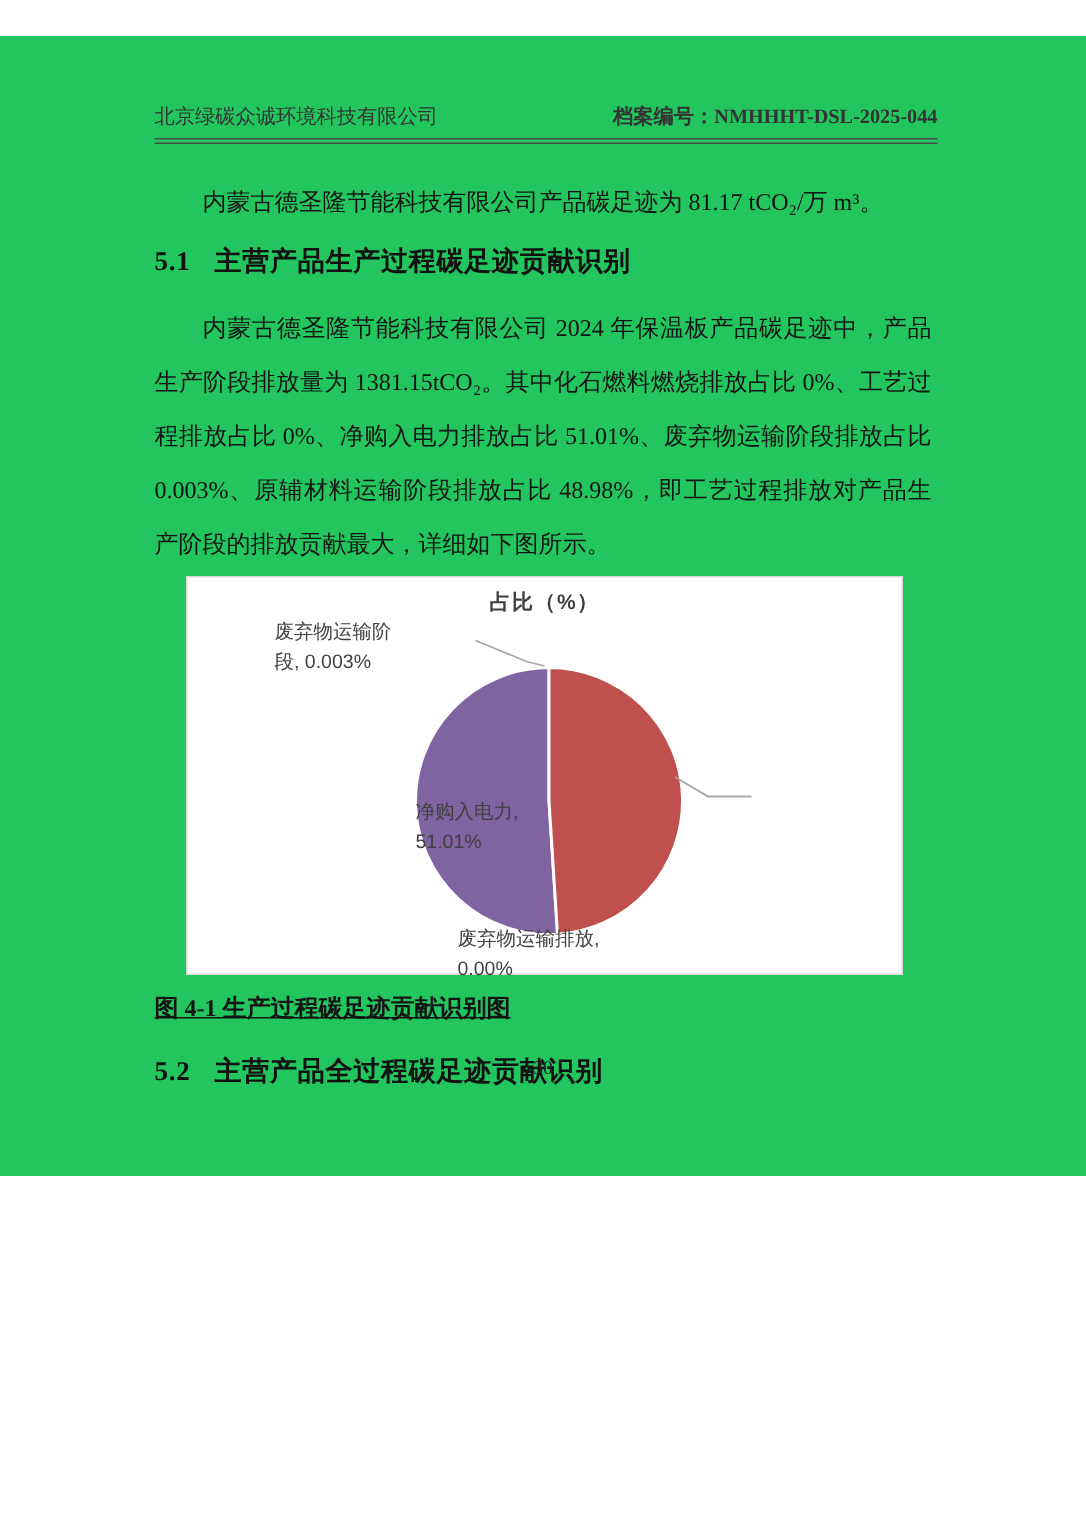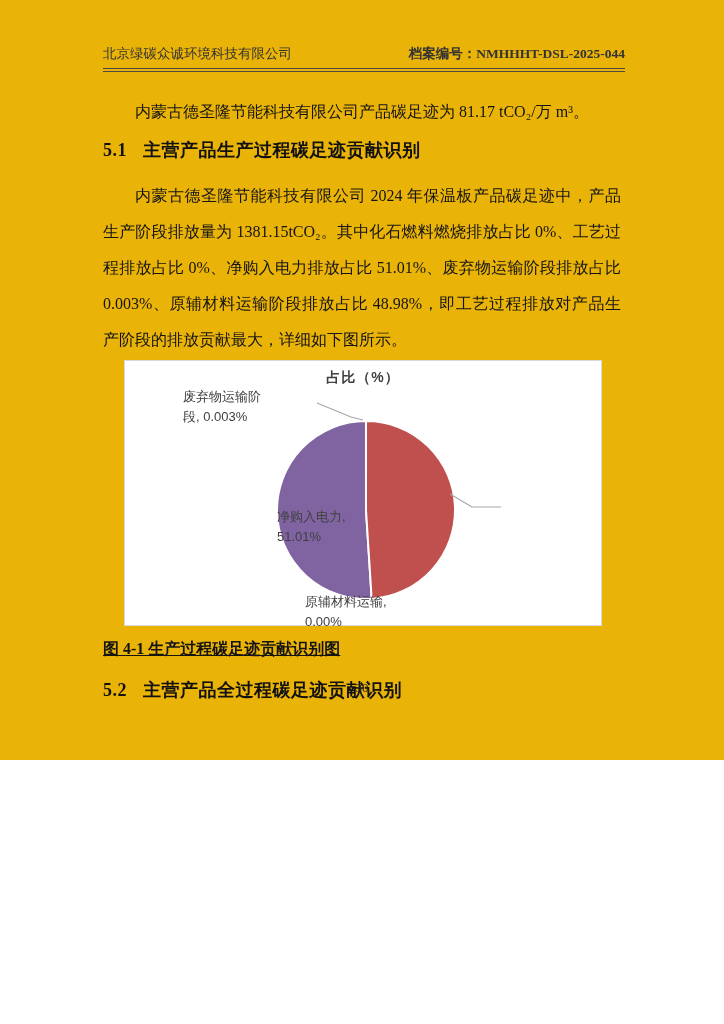--- a/index.html
+++ b/index.html
@@ -1,18 +1,18 @@
 <!DOCTYPE html>
 <html><head>
 <meta charset="utf-8">
 <style>
   html,body { margin:0; padding:0; background:#ffffff; }
   .page {
-    position:relative; width:724px; height:760px; background:#eab308;
-    font-family:"Liberation Serif","DejaVu Serif",serif; color:#1c1c1c; overflow:hidden;
+    position:relative; width:724px; height:760px; background:#22c55e;
+    font-family:"Liberation Serif","DejaVu Serif",serif; color:#1c1c1c; overflow:hidden;margin-top:24px;
   }
   
   .header {
     display:flex; justify-content:space-between; align-items:flex-end;
     margin:45px 99px 0 103px; font-size:13.5px; color:#333;
   }
   .header .docno { font-weight:bold; }
   .header-rule {
     margin:5px 99px 0 103px; height:2px;
     border-top:1px solid #4a4a4a; border-bottom:1px solid #4a4a4a;
@@ -92,21 +92,21 @@
       </svg>
       <div class="pie-label lbl-waste">
         <div>废弃物运输阶</div>
         <div>段, 0.003%</div>
       </div>
       <div class="pie-label lbl-power">
         <div>净购入电力,</div>
         <div>51.01%</div>
       </div>
       <div class="pie-label lbl-fossil">
-        <div>原辅材料运输,</div>
+        <div>废弃物运输排放,</div>
         <div>0.00%</div>
       </div>
     </figure>
 
     <div class="fig-caption">图 4-1 生产过程碳足迹贡献识别图</div>
 
     <h2 class="heading h52">
       <span class="h-num">5.2</span><span>主营产品全过程碳足迹贡献识别</span>
     </h2>
 

